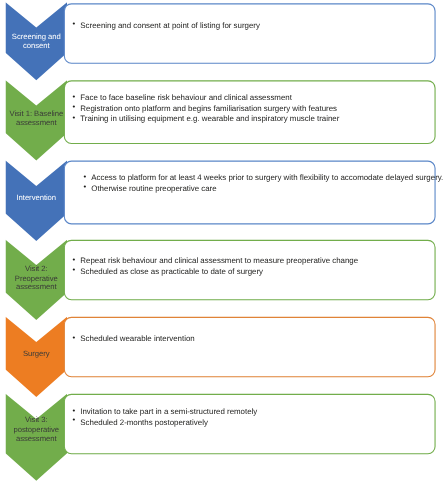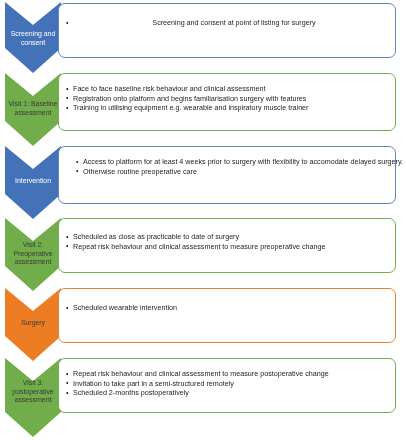--- a/index.html
+++ b/index.html
@@ -97,21 +97,21 @@
 <div id="flowchart">
 
   <div class="row" style="top:0px; height:74px;">
     <div class="arrow-wrap" style="height:74px;">
       <svg class="arrow-svg" viewBox="0 0 56 74" preserveAspectRatio="none" aria-hidden="true">
         <path d="M0 2 L28 25 L56 2 L56 48 L28 73 L0 48 Z" fill="#4472b8"></path>
       </svg>
       <div class="arrow-label light" style="top:30px;">Screening and consent</div>
     </div>
     <div class="callout blue" style="top:3px; height:55px;">
-      <ul class="bullets" style="margin-top:14px; margin-left:6px;text-align:center;">
+      <ul class="bullets" style="margin-top:14px; margin-left:6px;">
         <li>Screening and consent at point of listing for surgery</li>
       </ul>
     </div>
   </div>
 
   <div class="row" style="top:72px; height:75px;">
     <div class="arrow-wrap" style="height:75px;">
       <svg class="arrow-svg" viewBox="0 0 56 75" preserveAspectRatio="none" aria-hidden="true">
         <path d="M0 1 L28 24 L56 1 L56 49 L28 74 L0 49 Z" fill="#72ad4b"></path>
       </svg>
@@ -143,22 +143,22 @@
 
   <div class="row" style="top:217px; height:75px;">
     <div class="arrow-wrap" style="height:75px;">
       <svg class="arrow-svg" viewBox="0 0 56 75" preserveAspectRatio="none" aria-hidden="true">
         <path d="M0 1 L28 24 L56 1 L56 49 L28 74 L0 49 Z" fill="#72ad4b"></path>
       </svg>
       <div class="arrow-label dark" style="top:24px;">Visit 2: Preoperative assessment</div>
     </div>
     <div class="callout green" style="top:1px; height:55px;">
       <ul class="bullets" style="margin-top:13px; margin-left:6px;">
+        <li>Repeat risk behaviour and clinical assessment to measure preoperative change</li>
         <li>Scheduled as close as practicable to date of surgery</li>
-        <li>Repeat risk behaviour and clinical assessment to measure preoperative change</li>
       </ul>
     </div>
   </div>
 
   <div class="row" style="top:287px; height:75px;">
     <div class="arrow-wrap" style="height:75px;">
       <svg class="arrow-svg" viewBox="0 0 56 75" preserveAspectRatio="none" aria-hidden="true">
         <path d="M0 1 L28 24 L56 1 L56 49 L28 74 L0 49 Z" fill="#ed7d22"></path>
       </svg>
       <div class="arrow-label dark" style="top:32px;">Surgery</div>
@@ -172,20 +172,19 @@
 
   <div class="row" style="top:357px; height:83px;">
     <div class="arrow-wrap" style="height:83px;">
       <svg class="arrow-svg" viewBox="0 0 56 83" preserveAspectRatio="none" aria-hidden="true">
         <path d="M0 1 L28 24 L56 1 L56 55 L28 80 L0 55 Z" fill="#72ad4b"></path>
       </svg>
       <div class="arrow-label dark" style="top:22px;">Visit 3: postoperative assessment</div>
     </div>
     <div class="callout green" style="top:1px; height:55px;">
       <ul class="bullets" style="margin-top:10px; margin-left:6px;">
-        <li>Repeat risk behaviour and clinical assessment to measure postoperative change</li>
         <li>Invitation to take part in a semi-structured remotely</li>
         <li>Scheduled 2-months postoperatively</li>
       </ul>
     </div>
   </div>
 
 </div>
 
 </body></html>

